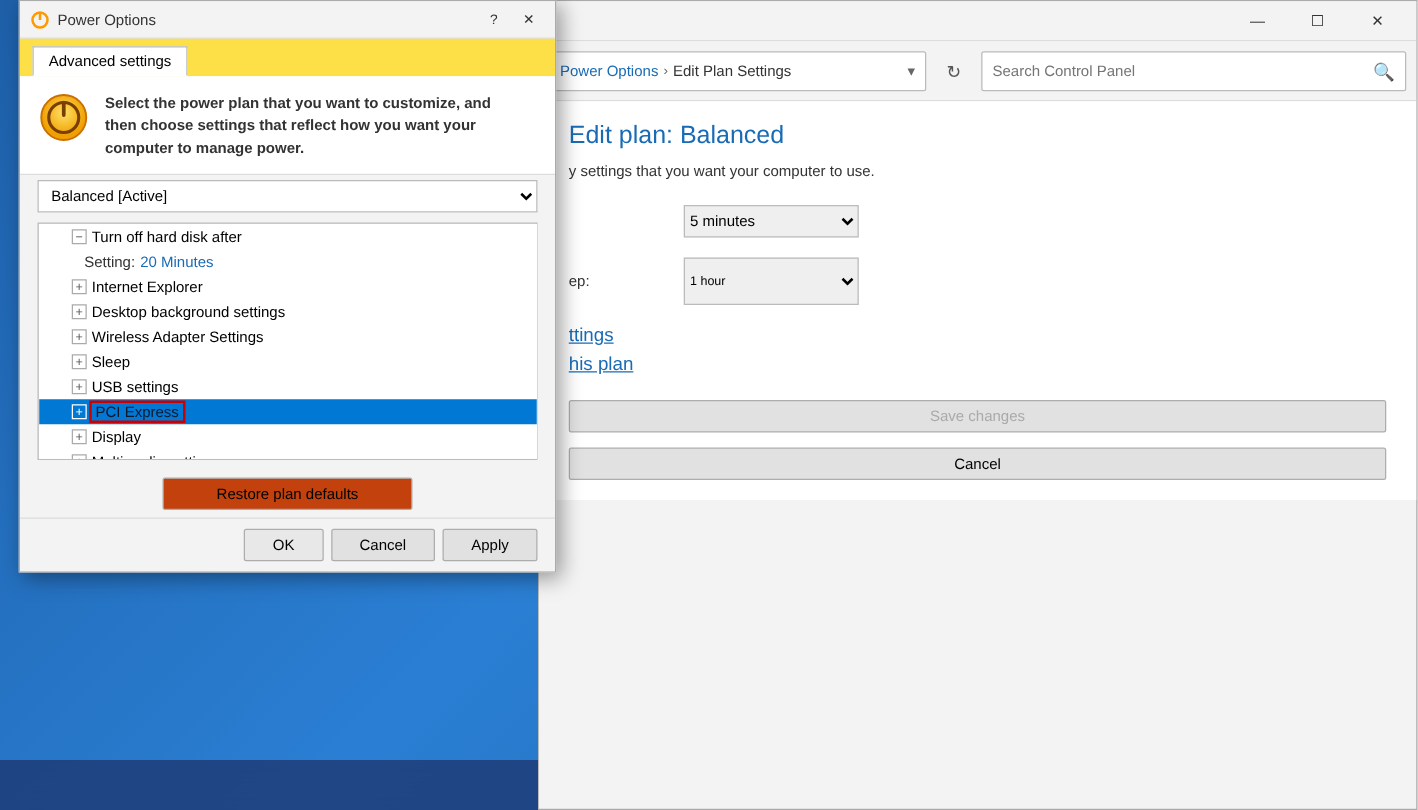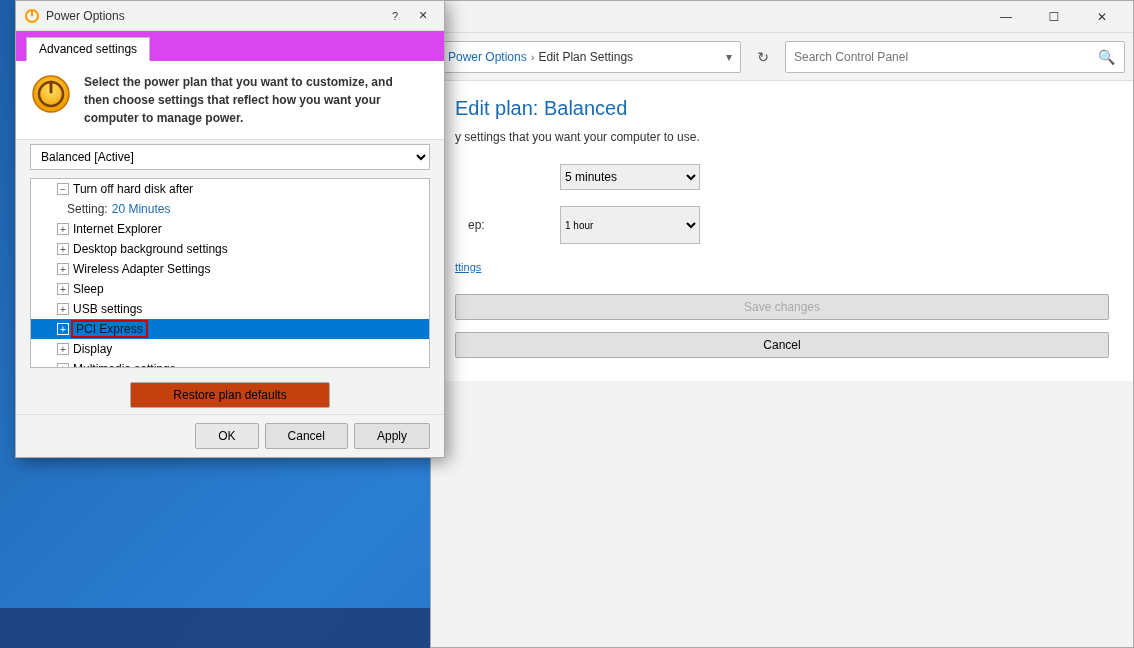--- a/index.html
+++ b/index.html
@@ -140,27 +140,26 @@
       font-size: 12px;
       color: #333;
       margin-bottom: 20px;
     }
 
     .plan-row {
       display: flex;
       align-items: center;
       margin-bottom: 16px;
       gap: 12px;
-      margin-left: 13px;
     }
 
     .link-blue {
       color: #1a6bb5;
       cursor: pointer;
-      font-size: 11px;
+      font-size: 15px;
       text-decoration: underline;
       margin-top: 32px;
     }
 
     .action-row {
       display: flex;
       gap: 12px;
       margin-top: 20px;
       flex-direction: column;
     }
@@ -400,20 +399,23 @@
     <div class="plan-row">
       <span style="min-width:80px;color:#333;">ep:</span>
       <select style="width:140px;height:38px;border:1px solid #bbb;font-size:10px;">
         <option>1 hour</option>
       </select>
     </div>
 
     <div style="margin-top:12px;">
       <span class="link-blue">ttings</span>
     </div>
+    <div style="margin-top:6px;">
+      <span class="link-blue">his plan</span>
+    </div>
 
     <div class="action-row">
       <button class="action-btn disabled">Save changes</button>
       <button class="action-btn">Cancel</button>
     </div>
   </div>
 </div>
 
 <div class="dialog">
 
@@ -423,21 +425,21 @@
       <circle cx="8" cy="8" r="6" fill="none" stroke="#f90" stroke-width="2"></circle>
       <line x1="8" y1="2" x2="8" y2="8" stroke="#f90" stroke-width="2"></line>
     </svg>
     <span class="dialog-title-text">Power Options</span>
     <div class="dialog-titlebar-btns">
       <button class="dialog-btn-sm">?</button>
       <button class="dialog-btn-sm close">✕</button>
     </div>
   </div>
 
-  <div style="padding: 2px 0 0 4px; background: #d946ef;">
+  <div style="padding: 2px 0 0 4px; background: #fde047;">
     <div style="display:inline-block; padding: 4px 12px; background: white; border: 1px solid #bbb; border-bottom: 1px solid white; font-size:12px; margin-left:6px; margin-top:4px; cursor:pointer;">Advanced settings</div>
   </div>
 
   <div class="dialog-header">
     <svg class="power-icon-svg" viewBox="0 0 42 42">
       <defs>
         <radialGradient id="pg" cx="50%" cy="40%">
           <stop offset="0%" stop-color="#ffe066"></stop>
           <stop offset="100%" stop-color="#f0a000"></stop>
         </radialGradient>

